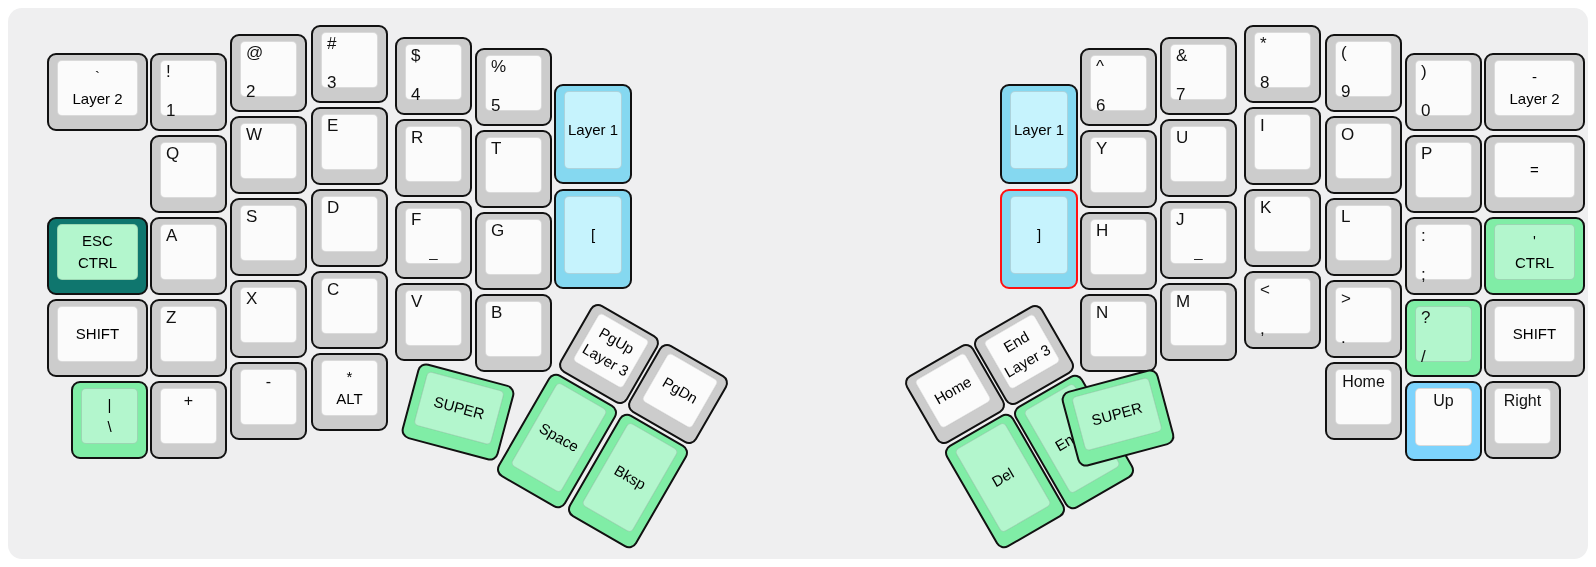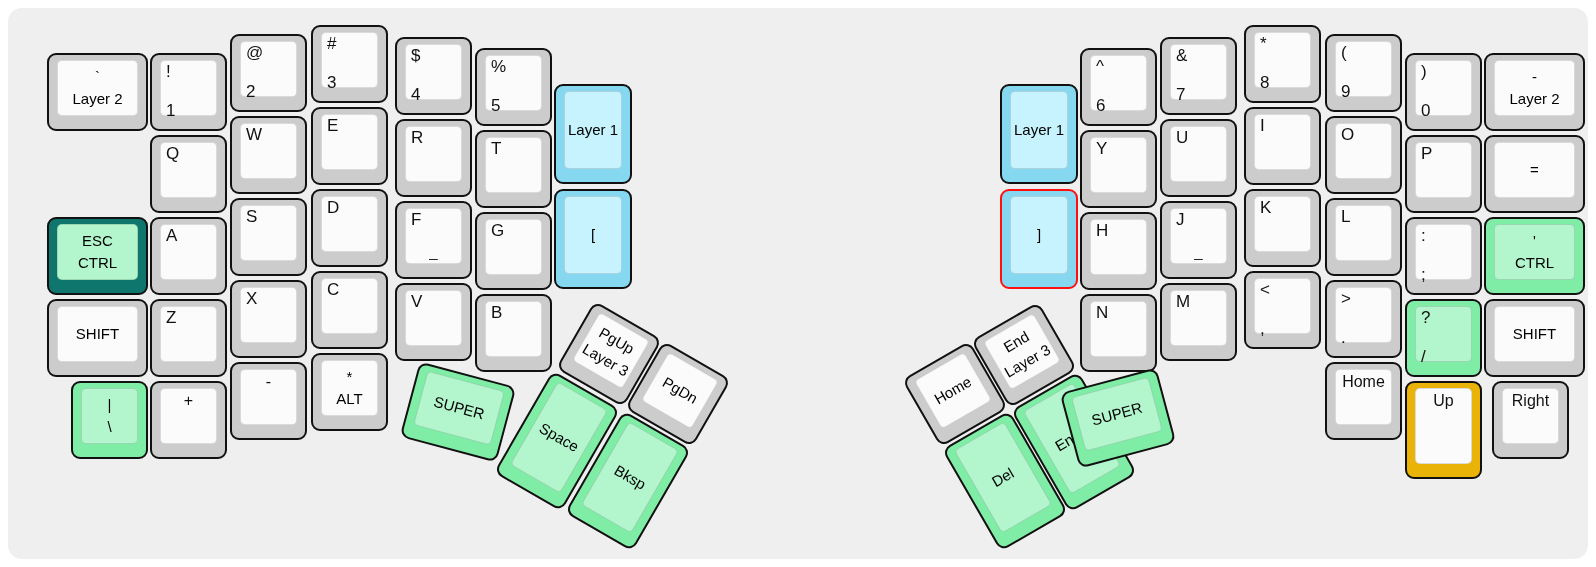--- a/index.html
+++ b/index.html
@@ -318,21 +318,21 @@
     <div class="key" style="left: 1397px; top: 209px; width: 77px; height: 78px; background: rgb(204, 204, 204); border-color: rgb(17, 17, 17);">
       <div class="top" style="background: rgb(251, 251, 251);"></div>
       <span class="lbl lbl-tl">:</span>
       <span class="lbl lbl-ml">;</span>
     </div>
     <div class="key" style="left: 1397px; top: 291px; width: 77px; height: 78px; background: rgb(128, 237, 166); border-color: rgb(17, 17, 17);">
       <div class="top" style="background: rgb(179, 246, 205);"></div>
       <span class="lbl lbl-tl">?</span>
       <span class="lbl lbl-ml">/</span>
     </div>
-    <div class="key" style="left: 1397px; top: 373px; width: 77px; height: 98px; background: #eab308; border-color: rgb(17, 17, 17);">
+    <div class="key" style="left: 1397px; top: 373px; width: 77px; height: 80px; background: #7dd3fc; border-color: rgb(17, 17, 17);">
       <div class="top" style="background: rgb(251, 251, 251);"></div>
       <span class="lbl lbl-tc">Up</span>
     </div>
     <div class="key" style="left: 1476px; top: 45px; width: 101px; height: 78px; background: rgb(204, 204, 204); border-color: rgb(17, 17, 17);">
       <div class="top" style="background: rgb(251, 251, 251);"></div>
       <div class="lbl-center">
         <span>-</span>
         <span>Layer 2</span>
       </div>
     </div>
@@ -348,21 +348,21 @@
         <span>'</span>
         <span>CTRL</span>
       </div>
     </div>
     <div class="key" style="left: 1476px; top: 291px; width: 101px; height: 78px; background: rgb(204, 204, 204); border-color: rgb(17, 17, 17);">
       <div class="top" style="background: rgb(251, 251, 251);"></div>
       <div class="lbl-center">
         <span>SHIFT</span>
       </div>
     </div>
-    <div class="key" style="left: 1476px; top: 373px; width: 77px; height: 78px; background: rgb(204, 204, 204); border-color: rgb(17, 17, 17); margin-left: 8px;">
+    <div class="key" style="left: 1476px; top: 373px; width: 77px; height: 78px; background: rgb(204, 204, 204); border-color: rgb(17, 17, 17);">
       <div class="top" style="background: rgb(251, 251, 251);"></div>
       <span class="lbl lbl-tc">Right</span>
     </div>
     <div class="key" style="left: 908px; top: 347px; width: 78px; height: 78px; background: rgb(204, 204, 204); border-color: rgb(17, 17, 17); transform: rotate(-30deg);">
       <div class="top" style="background: rgb(251, 251, 251);"></div>
       <div class="lbl-center">
         <span>Home</span>
       </div>
     </div>
     <div class="key" style="left: 977px; top: 308px; width: 78px; height: 78px; background: rgb(204, 204, 204); border-color: rgb(17, 17, 17); transform: rotate(-30deg);">

